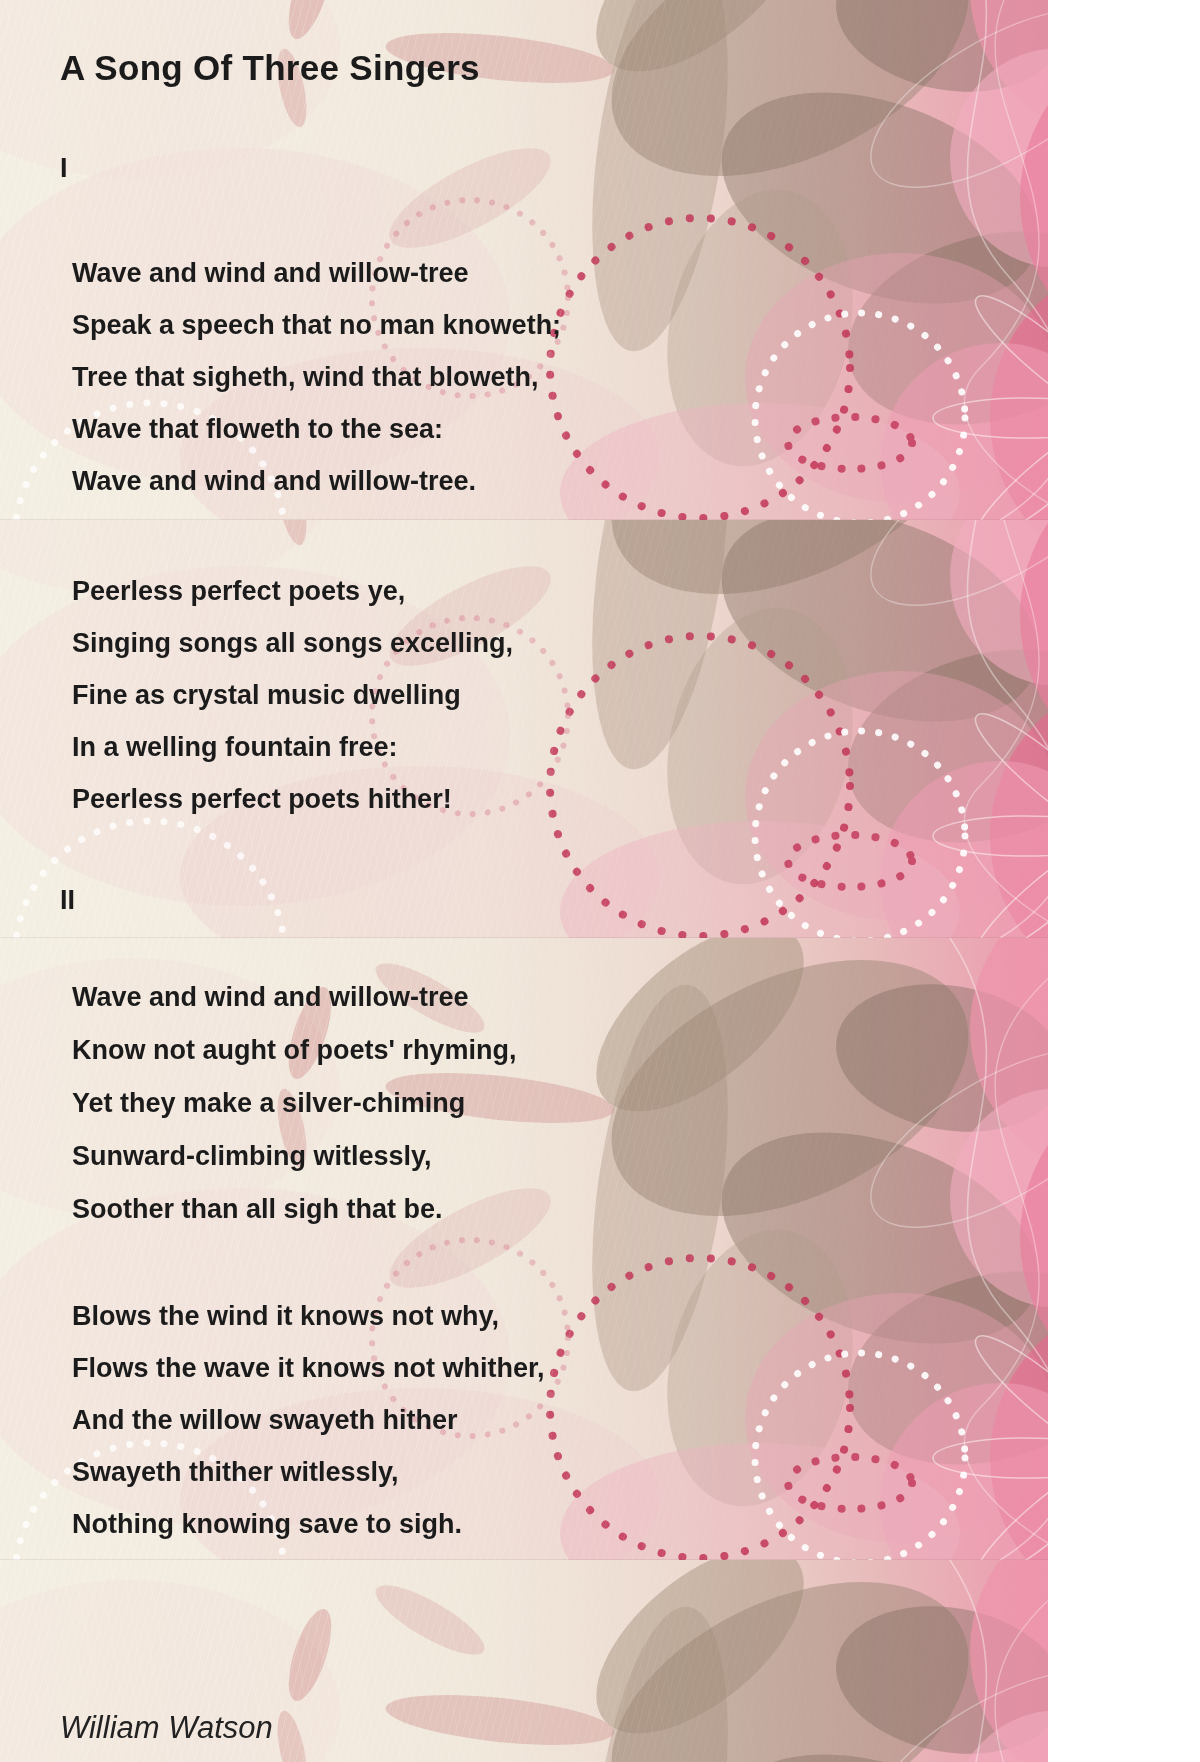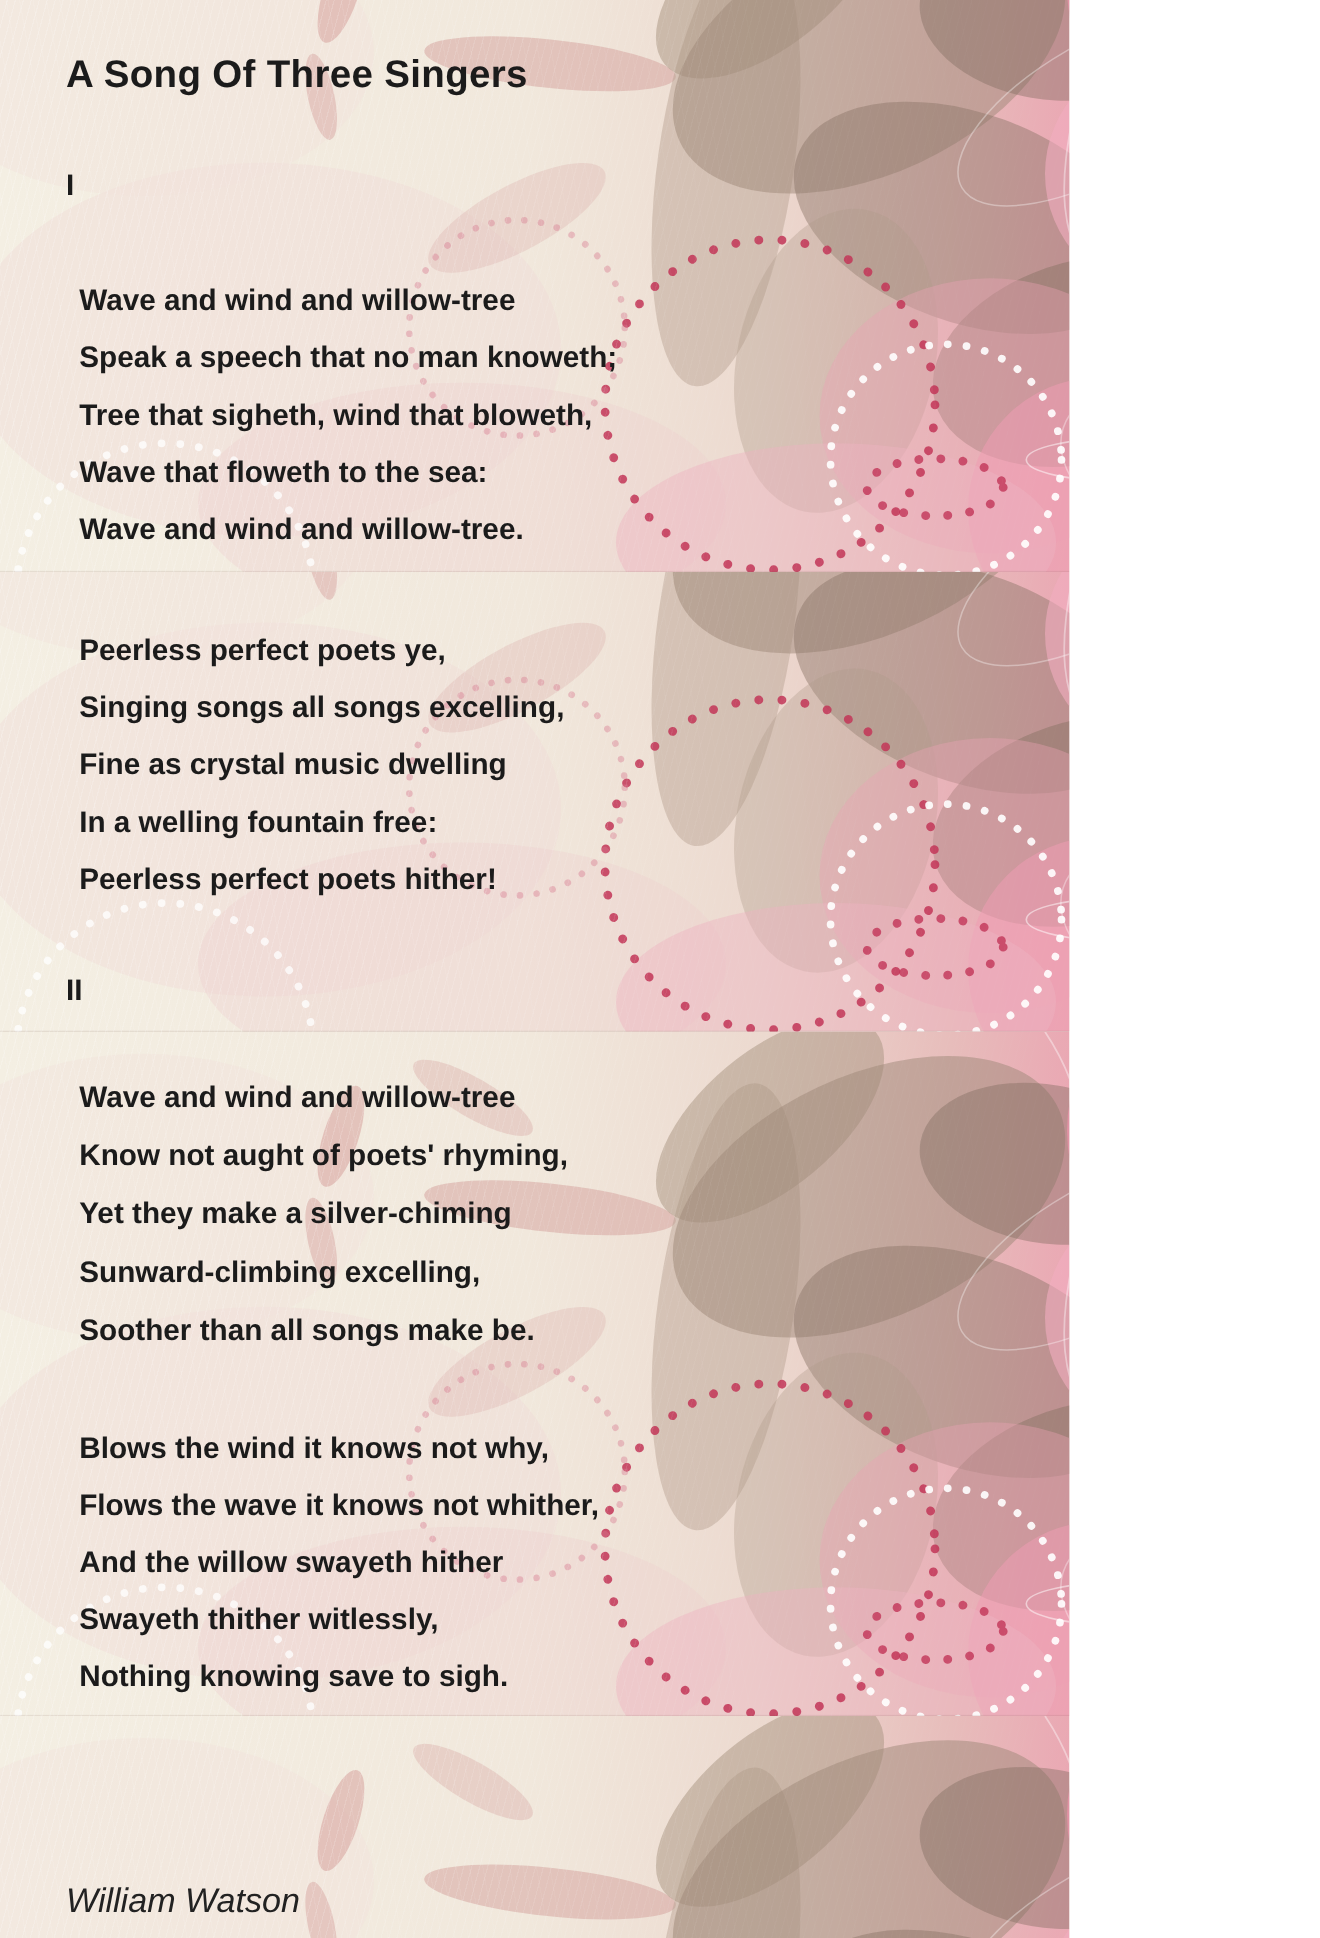--- a/index.html
+++ b/index.html
@@ -1,20 +1,20 @@
 <!DOCTYPE html>
 <html><head>
 <meta charset="utf-8">
 <style>
   html, body { margin: 0; padding: 0; }
   body { width: 1200px; }
 
   .page {
     position: relative;
-    width: 972px;
+    width: 1048px;
     height: 1762px;
     overflow: hidden;
     background: #f3eee2;
     font-family: "Liberation Sans", sans-serif;
     color: #1b1b1b;
   }
 
   
   .bg-band { position: absolute; left: 0; width: 1200px; overflow: hidden; }
   .bg-band svg { display: block; width: 1200px; height: 100%; }
@@ -176,22 +176,22 @@
       <div class="line">In a welling fountain free:</div>
       <div class="line">Peerless perfect poets hither!</div>
     </div>
 
     <div class="numeral numeral-2">II</div>
 
     <div class="stanza stanza-3">
       <div class="line">Wave and wind and willow-tree</div>
       <div class="line">Know not aught of poets' rhyming,</div>
       <div class="line">Yet they make a silver-chiming</div>
-      <div class="line">Sunward-climbing excelling,</div>
-      <div class="line">Soother than all songs make be.</div>
+      <div class="line">Sunward-climbing witlessly,</div>
+      <div class="line">Soother than all sigh that be.</div>
     </div>
 
     <div class="stanza stanza-4">
       <div class="line">Blows the wind it knows not why,</div>
       <div class="line">Flows the wave it knows not whither,</div>
       <div class="line">And the willow swayeth hither</div>
       <div class="line">Swayeth thither witlessly,</div>
       <div class="line">Nothing knowing save to sigh.</div>
     </div>
 

